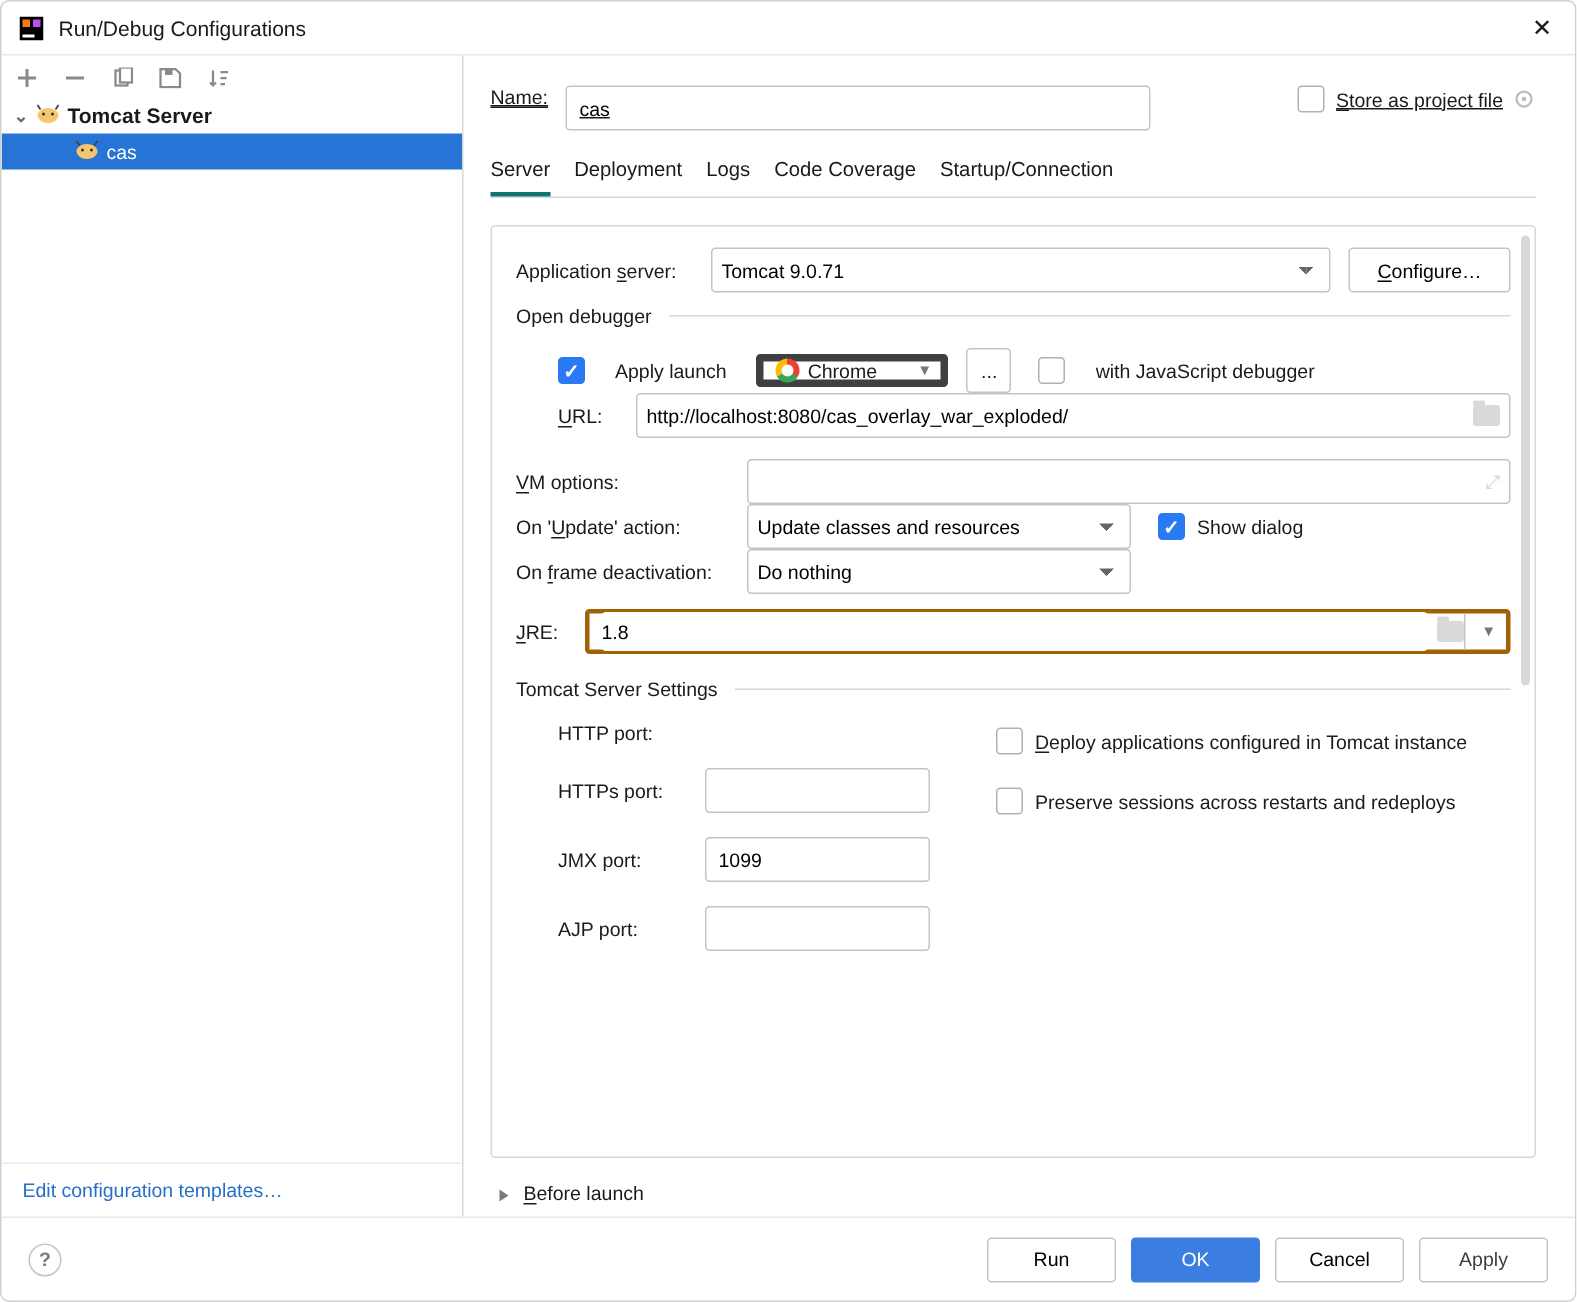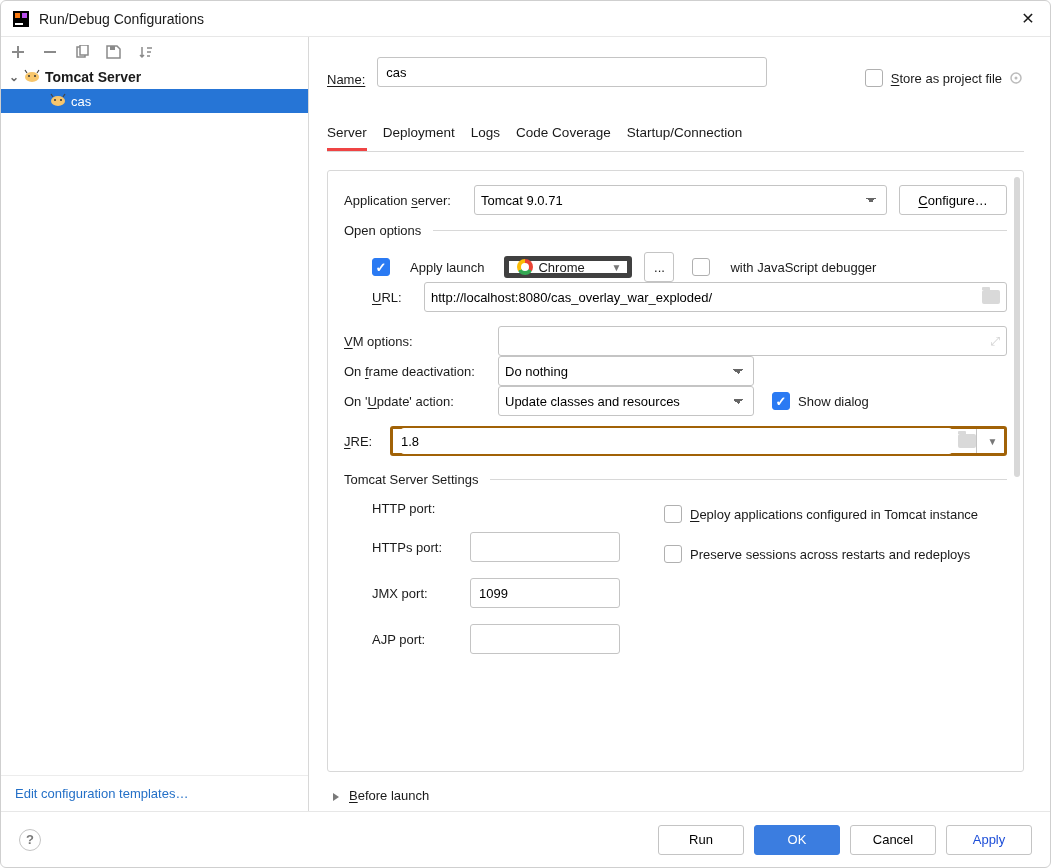--- a/index.html
+++ b/index.html
@@ -80,22 +80,23 @@
   .link { color:#2470c7; cursor:pointer; }
 
   .right-pane {
     flex: 1;
     display: flex;
     flex-direction: column;
     padding: 20px 6px 0 18px;
     position: relative;
   }
   .row {
-    display: flex; align-items: flex-end;
-    margin-bottom: 26px;
+    display: flex; align-items: flex-start;
+    margin-bottom: 6px;
+    text-decoration: underline;
   }
   .label { margin-right: 12px; }
   .u { text-decoration: underline; text-underline-offset: 2px; }
   input.text {
     height: 30px; border:1px solid #c4c4c4; border-radius:3px;
     padding: 0 8px; font-size:13px; background:#fff; color:#000;
   }
   select.sel {
     height: 30px; border:1px solid #c4c4c4; border-radius:3px;
     padding: 0 6px; font-size:13px; background:#fff;
@@ -104,39 +105,39 @@
     background-image: linear-gradient(45deg, transparent 50%, #666 50%), linear-gradient(135deg, #666 50%, transparent 50%);
     background-position: calc(100% - 15px) 12px, calc(100% - 10px) 12px;
     background-size: 5px 5px, 5px 5px;
     background-repeat: no-repeat;
   }
   .btn {
     height: 30px; padding: 0 16px; border:1px solid #c4c4c4; border-radius:3px;
     background:#fff; font-size:13px; cursor:pointer;
   }
   .btn.primary { background:#3b7de0; color:#fff; border-color:#3b7de0; }
-  .btn.disabled { color:#1d4ed8; }
+  .btn.disabled { color:#404040; }
   .check {
     width:18px; height:18px; border:1px solid #b0b0b0; border-radius:3px;
     display:inline-flex; align-items:center; justify-content:center;
     margin-right:8px;
     vertical-align:middle;
   }
   .check.checked { background:#2a7af3; border-color:#2a7af3; }
   .check.checked::after { content:"✓"; color:#fff; font-size:13px; font-weight:bold; }
 
   .store-line { display:flex; align-items:center; margin-left:auto; }
   .gear { width:16px;height:16px;margin-left:6px;color:#bcbcbc; }
 
   .tabs {
     display:flex; gap:16px; border-bottom:1px solid #d8d8d8;
     margin:6px 20px 18px 0;
   }
   .tab { padding:6px 0 8px 0; cursor:pointer; font-size:13.5px; }
-  .tab.active { border-bottom:3px solid #ef4444;text-align:right; }
+  .tab.active { border-bottom:3px solid #0f766e;text-align:right; }
 
   .panel-body { flex:1; overflow-y:auto; border:1px solid #d8d8d8; border-radius:3px; margin-right:20px; padding:14px 16px 18px 16px; position:relative; }
   .scroller-thumb { position:absolute; right:3px; top:6px; width:6px; height:300px; background:#d8d8d8; border-radius:3px; }
   .fieldrow { display:flex; align-items:center; margin-bottom:0; }
   .fieldrow .lbl { width:154px; }
   .fieldset-title { display:flex; align-items:center; color:#1a1a1a; margin:8px 0 14px 0; }
   .fieldset-title .line { flex:1; height:1px; background:#d8d8d8; margin-left:12px; }
   .indent { padding-left:28px; }
   .browser-sel { display:flex; align-items:center; gap:5px; height:22px; border:5px solid #404040; border-radius:3px; padding:0 6px 0 8px; }
   .chrome-dot { width:16px;height:16px;border-radius:50%; background: conic-gradient(#ea4335 0 120deg,#34a853 120deg 240deg,#fbbc05 240deg 360deg); position:relative;}
@@ -273,21 +274,21 @@
       <div class="panel-body">
         <div class="scroller-thumb"></div>
 
         <div class="fieldrow">
           <span class="lbl" style="width:130px">Application <span class="u">s</span>erver:</span>
           <select class="sel" style="flex:1;margin-right:12px"><option>Tomcat 9.0.71</option></select>
           <button class="btn" style="width:108px"><span class="u">C</span>onfigure…</button>
         </div>
 
         <div class="fieldset-title">
-            <span>Open options</span>
+            <span>Open debugger</span>
             <span class="line"></span>
           </div>
         <div class="indent">
           <div class="fieldrow" style="gap:12px">
             <span class="check checked"></span>
             <span>Apply launch</span>
             <div class="browser-sel" style="margin-left:8px;width:128px">
               <span class="chrome-dot"></span>
               <span>Chrome</span>
               <span class="caret" style="margin-left:auto">▼</span>
@@ -307,29 +308,29 @@
 
         <div class="fieldrow" style="margin-top:14px">
           <span class="lbl"><span class="u">V</span>M options:</span>
           <div style="flex:1;display:flex;align-items:center;border:1px solid #c4c4c4;border-radius:3px;height:30px;padding:0 6px">
             <input class="text" style="flex: 1 1 0%; border: none; height: 26px; padding: 0px;">
             <span class="expand-icon">⤢</span>
           </div>
         </div>
 
         <div class="fieldrow">
-          <span class="lbl">On <span class="u">f</span>rame deactivation:</span>
-          <select class="sel" style="width:256px"><option>Do nothing</option></select>
-        </div>
-
-        <div class="fieldrow">
           <span class="lbl">On '<span class="u">U</span>pdate' action:</span>
           <select class="sel" style="width:256px"><option>Update classes and resources</option></select>
           <span class="check checked" style="margin-left:18px"></span>
           <span>Show dialog</span>
+        </div>
+
+        <div class="fieldrow">
+          <span class="lbl">On <span class="u">f</span>rame deactivation:</span>
+          <select class="sel" style="width:256px"><option>Do nothing</option></select>
         </div>
 
         <div class="fieldrow" style="margin-top:10px">
           <span style="width:46px"><span class="u">J</span>RE:</span>
           <div style="flex:1;display:flex;align-items:center;border:3px solid #a16207;border-radius:3px;height:30px;padding:0 0 0 8px">
             <input class="text" style="flex: 1 1 0%; border: none; height: 26px; padding: 0px;" value="1.8">
             <span class="folder-icon"></span>
             <div style="width:28px;border-left:1px solid #c4c4c4;height:100%;display:flex;align-items:center;justify-content:center;cursor:pointer">
                 <span class="caret">▼</span>
               </div>

